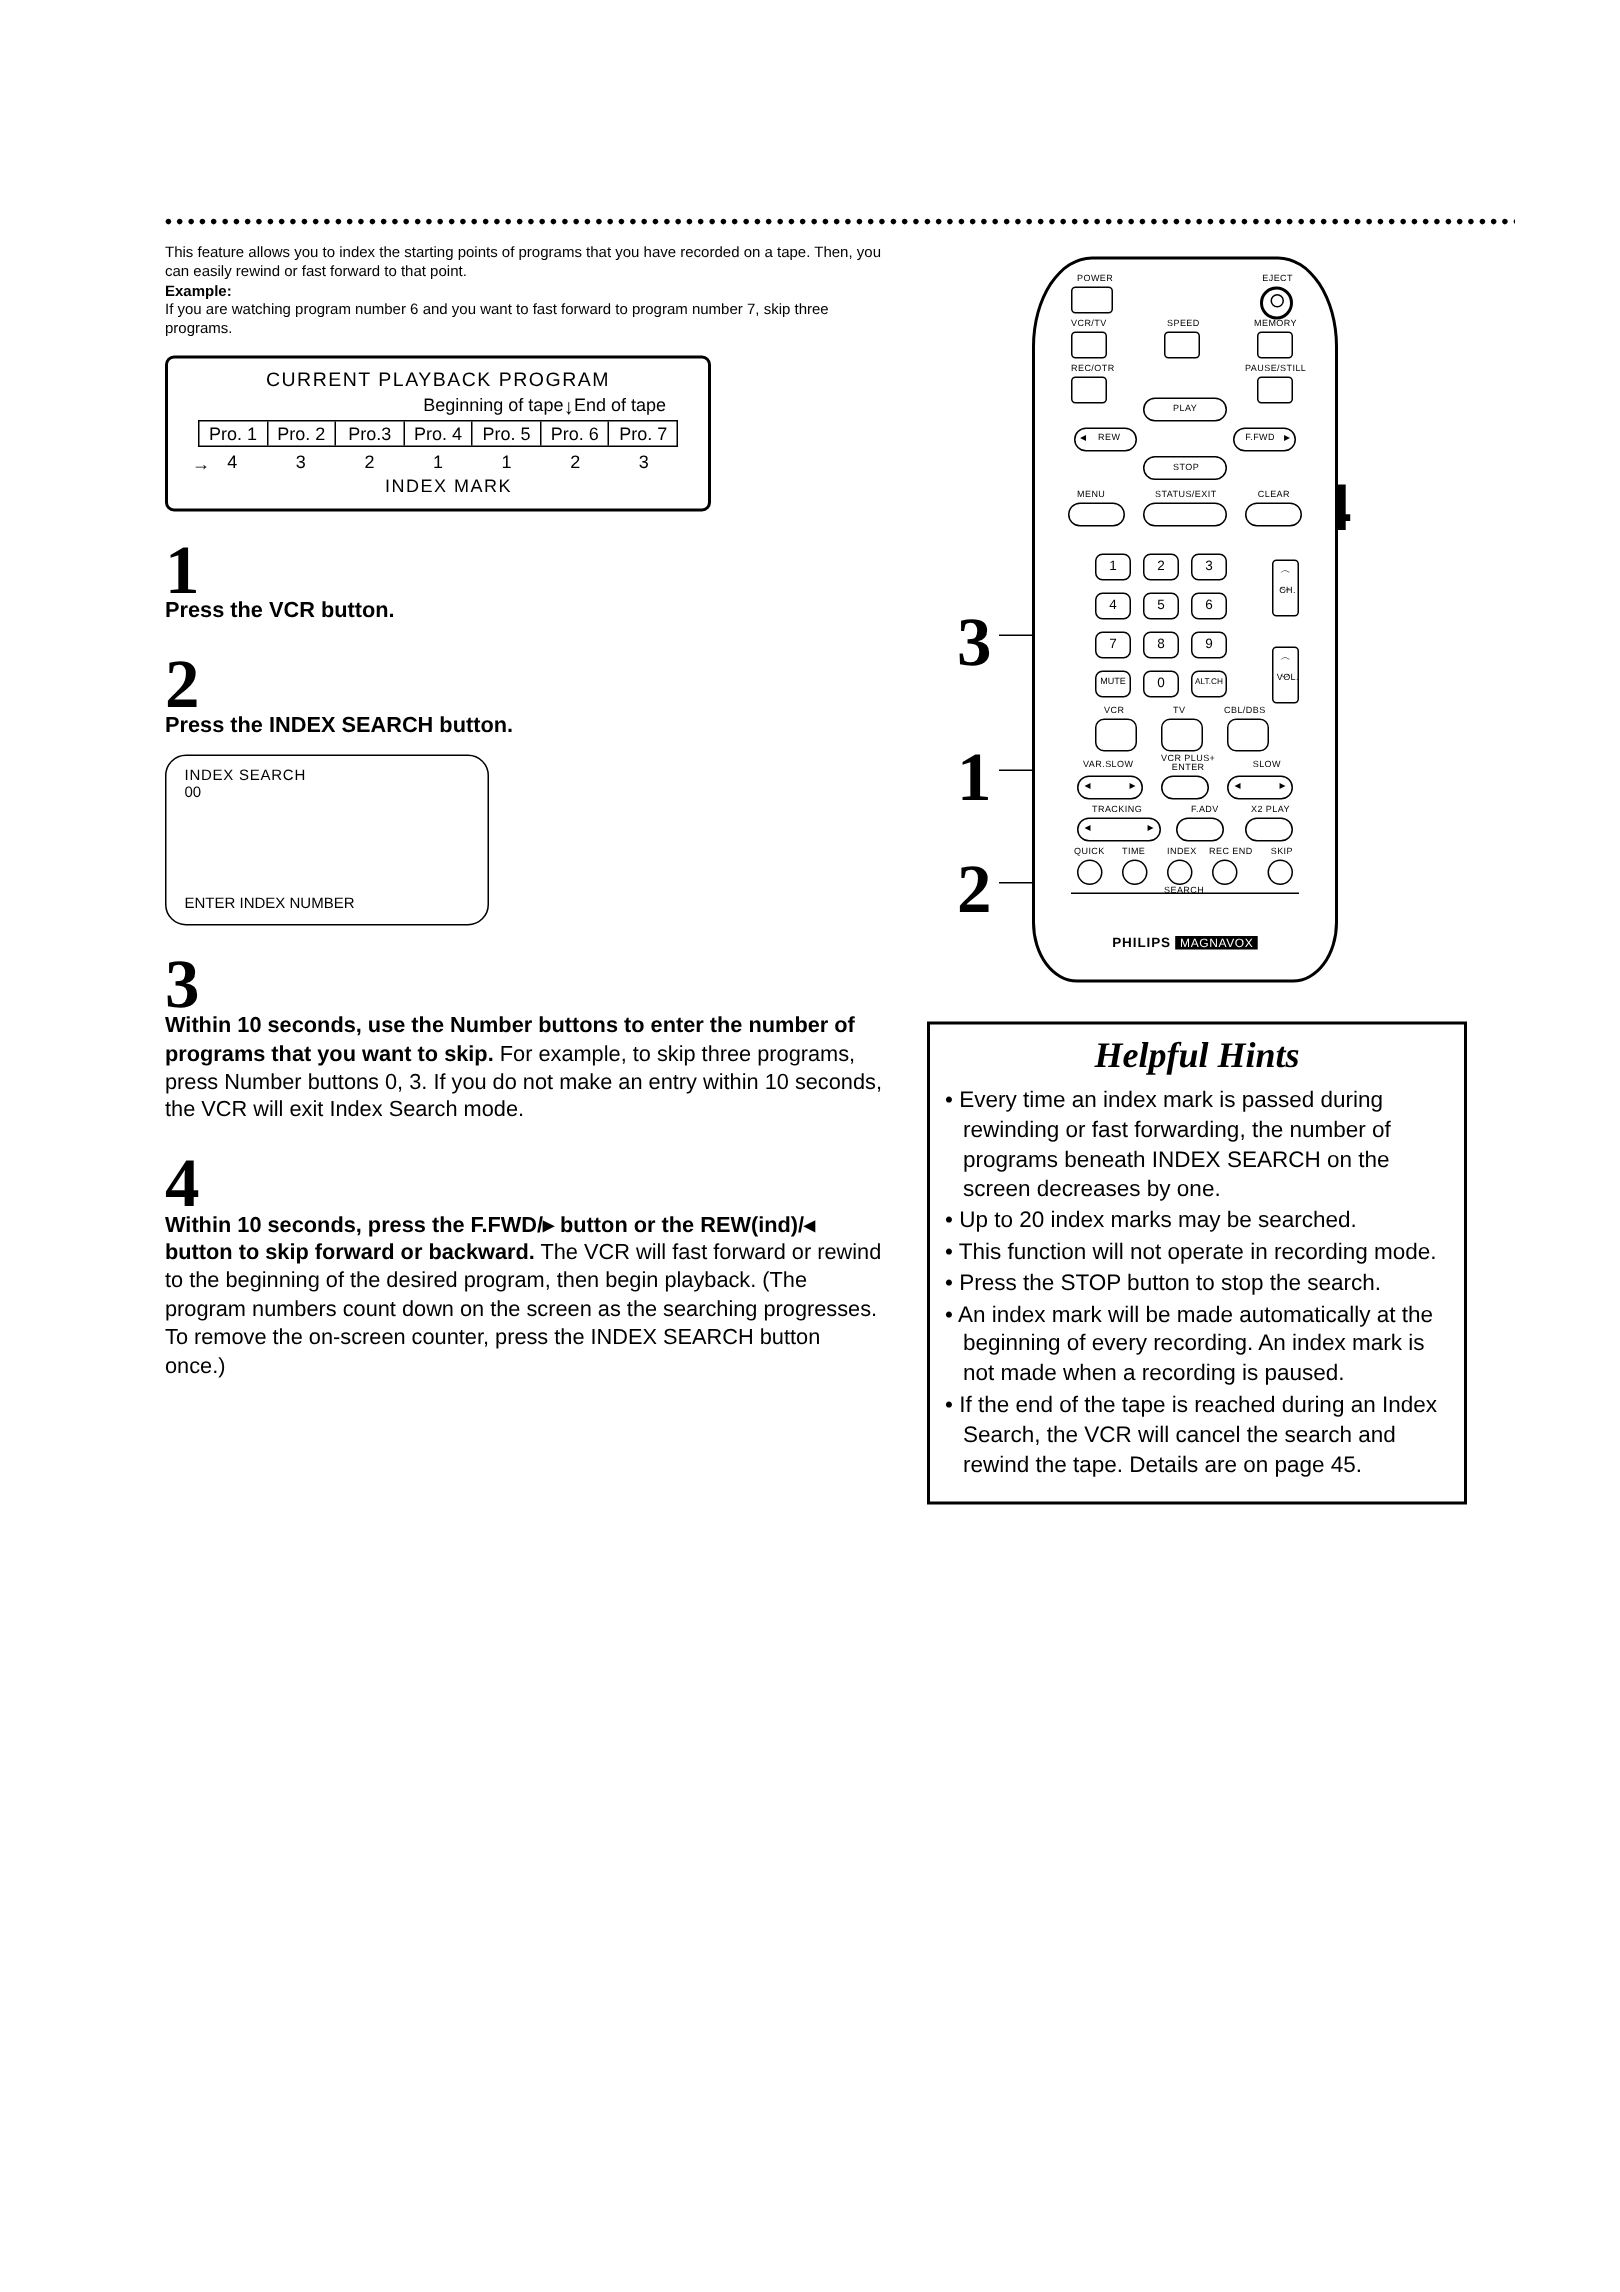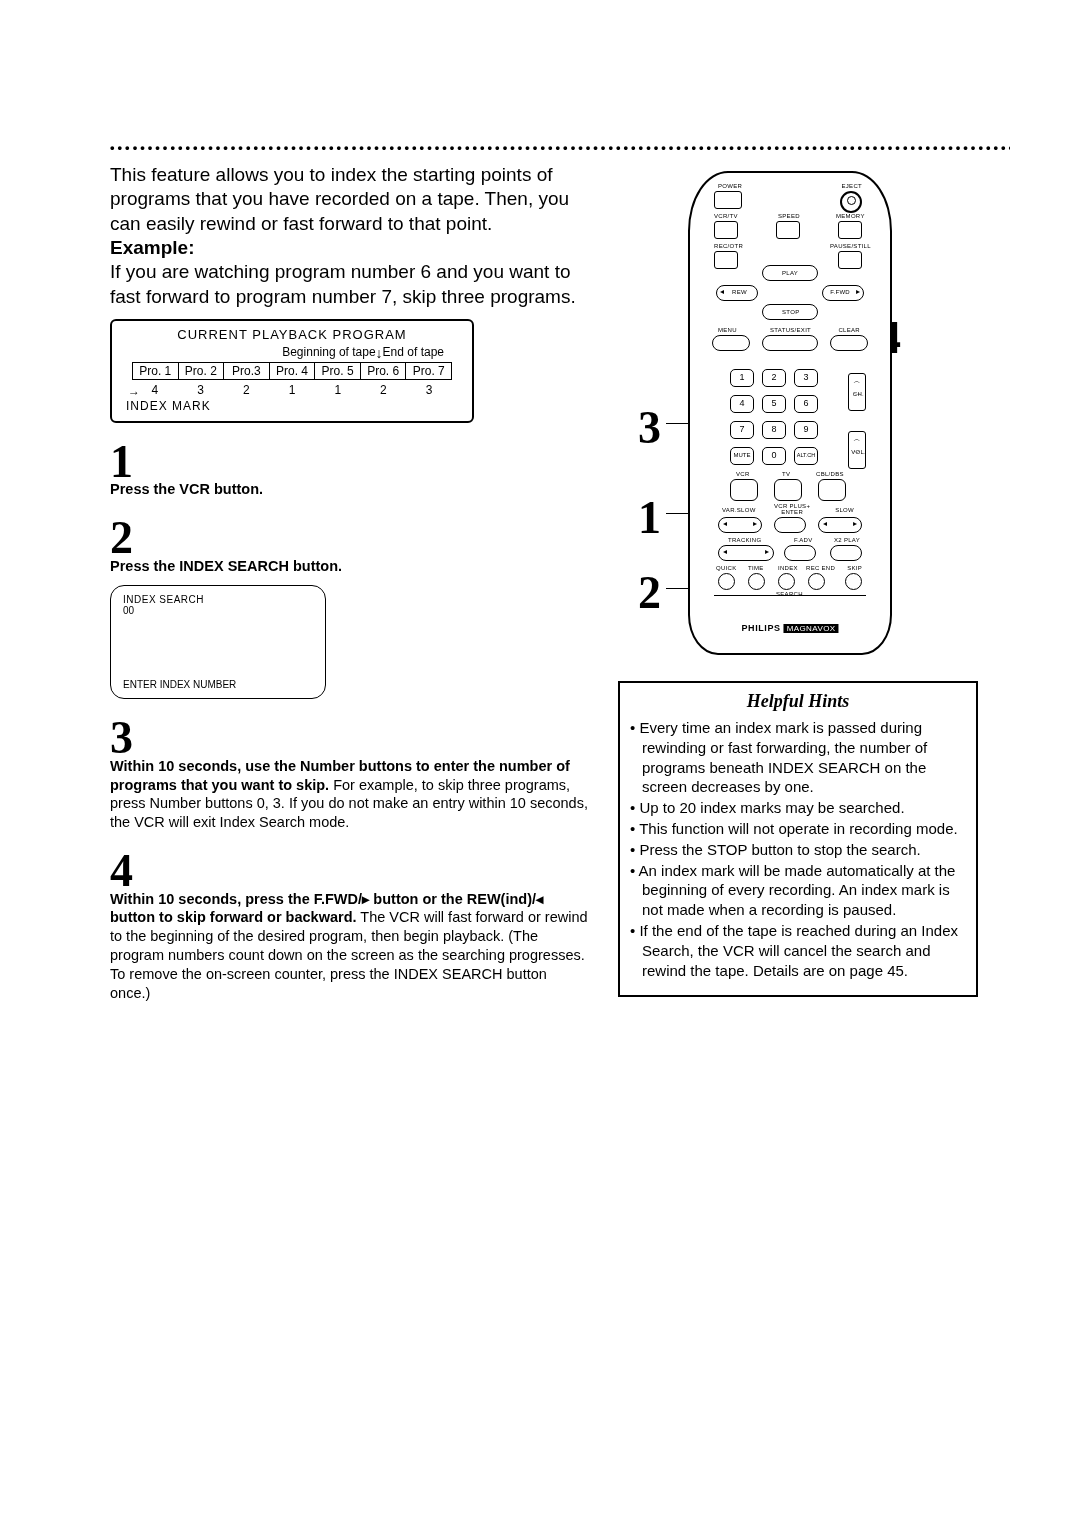--- a/index.html
+++ b/index.html
@@ -36,21 +36,21 @@
     gap: 28px;
   }
   .left {
     width: 480px;
   }
   .right {
     width: 360px;
     position: relative;
   }
   .intro {
-    font-size: 19px;
+    font-size: 10px;
     line-height: 1.28;
   }
   .bold { font-weight: bold; }
   .diagram-box {
     border: 2px solid #000;
     border-radius: 6px;
     width: 360px;
     margin-top: 10px;
     padding: 6px 0 8px;
     font-size: 13px;
@@ -82,21 +82,21 @@
     position: relative;
   }
   .num-cell { flex: 1; }
   .arrow-right {
     position: absolute;
     left: -4px;
     top: 1px;
     font-size: 12px;
   }
   .idxmark {
-    text-align: left;
+    text-align: center;
     margin-left: 14px;
     font-size: 12px;
     letter-spacing: 1px;
     margin-top: 2px;
   }
   .down-arrow {
     font-size: 14px;
   }
   .step-num {
     font-family: "Times New Roman", serif;
@@ -180,21 +180,21 @@
   .hints {
     border: 2px solid #000;
     border-top: 2.5px solid #000;
     margin-top: 26px;
     padding: 8px 10px 14px;
   }
   .hints-title {
     font-family: "Times New Roman", serif;
     font-style: italic;
     font-weight: bold;
-    font-size: 18px;
+    font-size: 24px;
     text-align: center;
     margin-bottom: 6px;
   }
   .hints ul {
     list-style: none;
     margin: 0;
     padding: 0;
     font-size: 15px;
     line-height: 1.32;
   }

